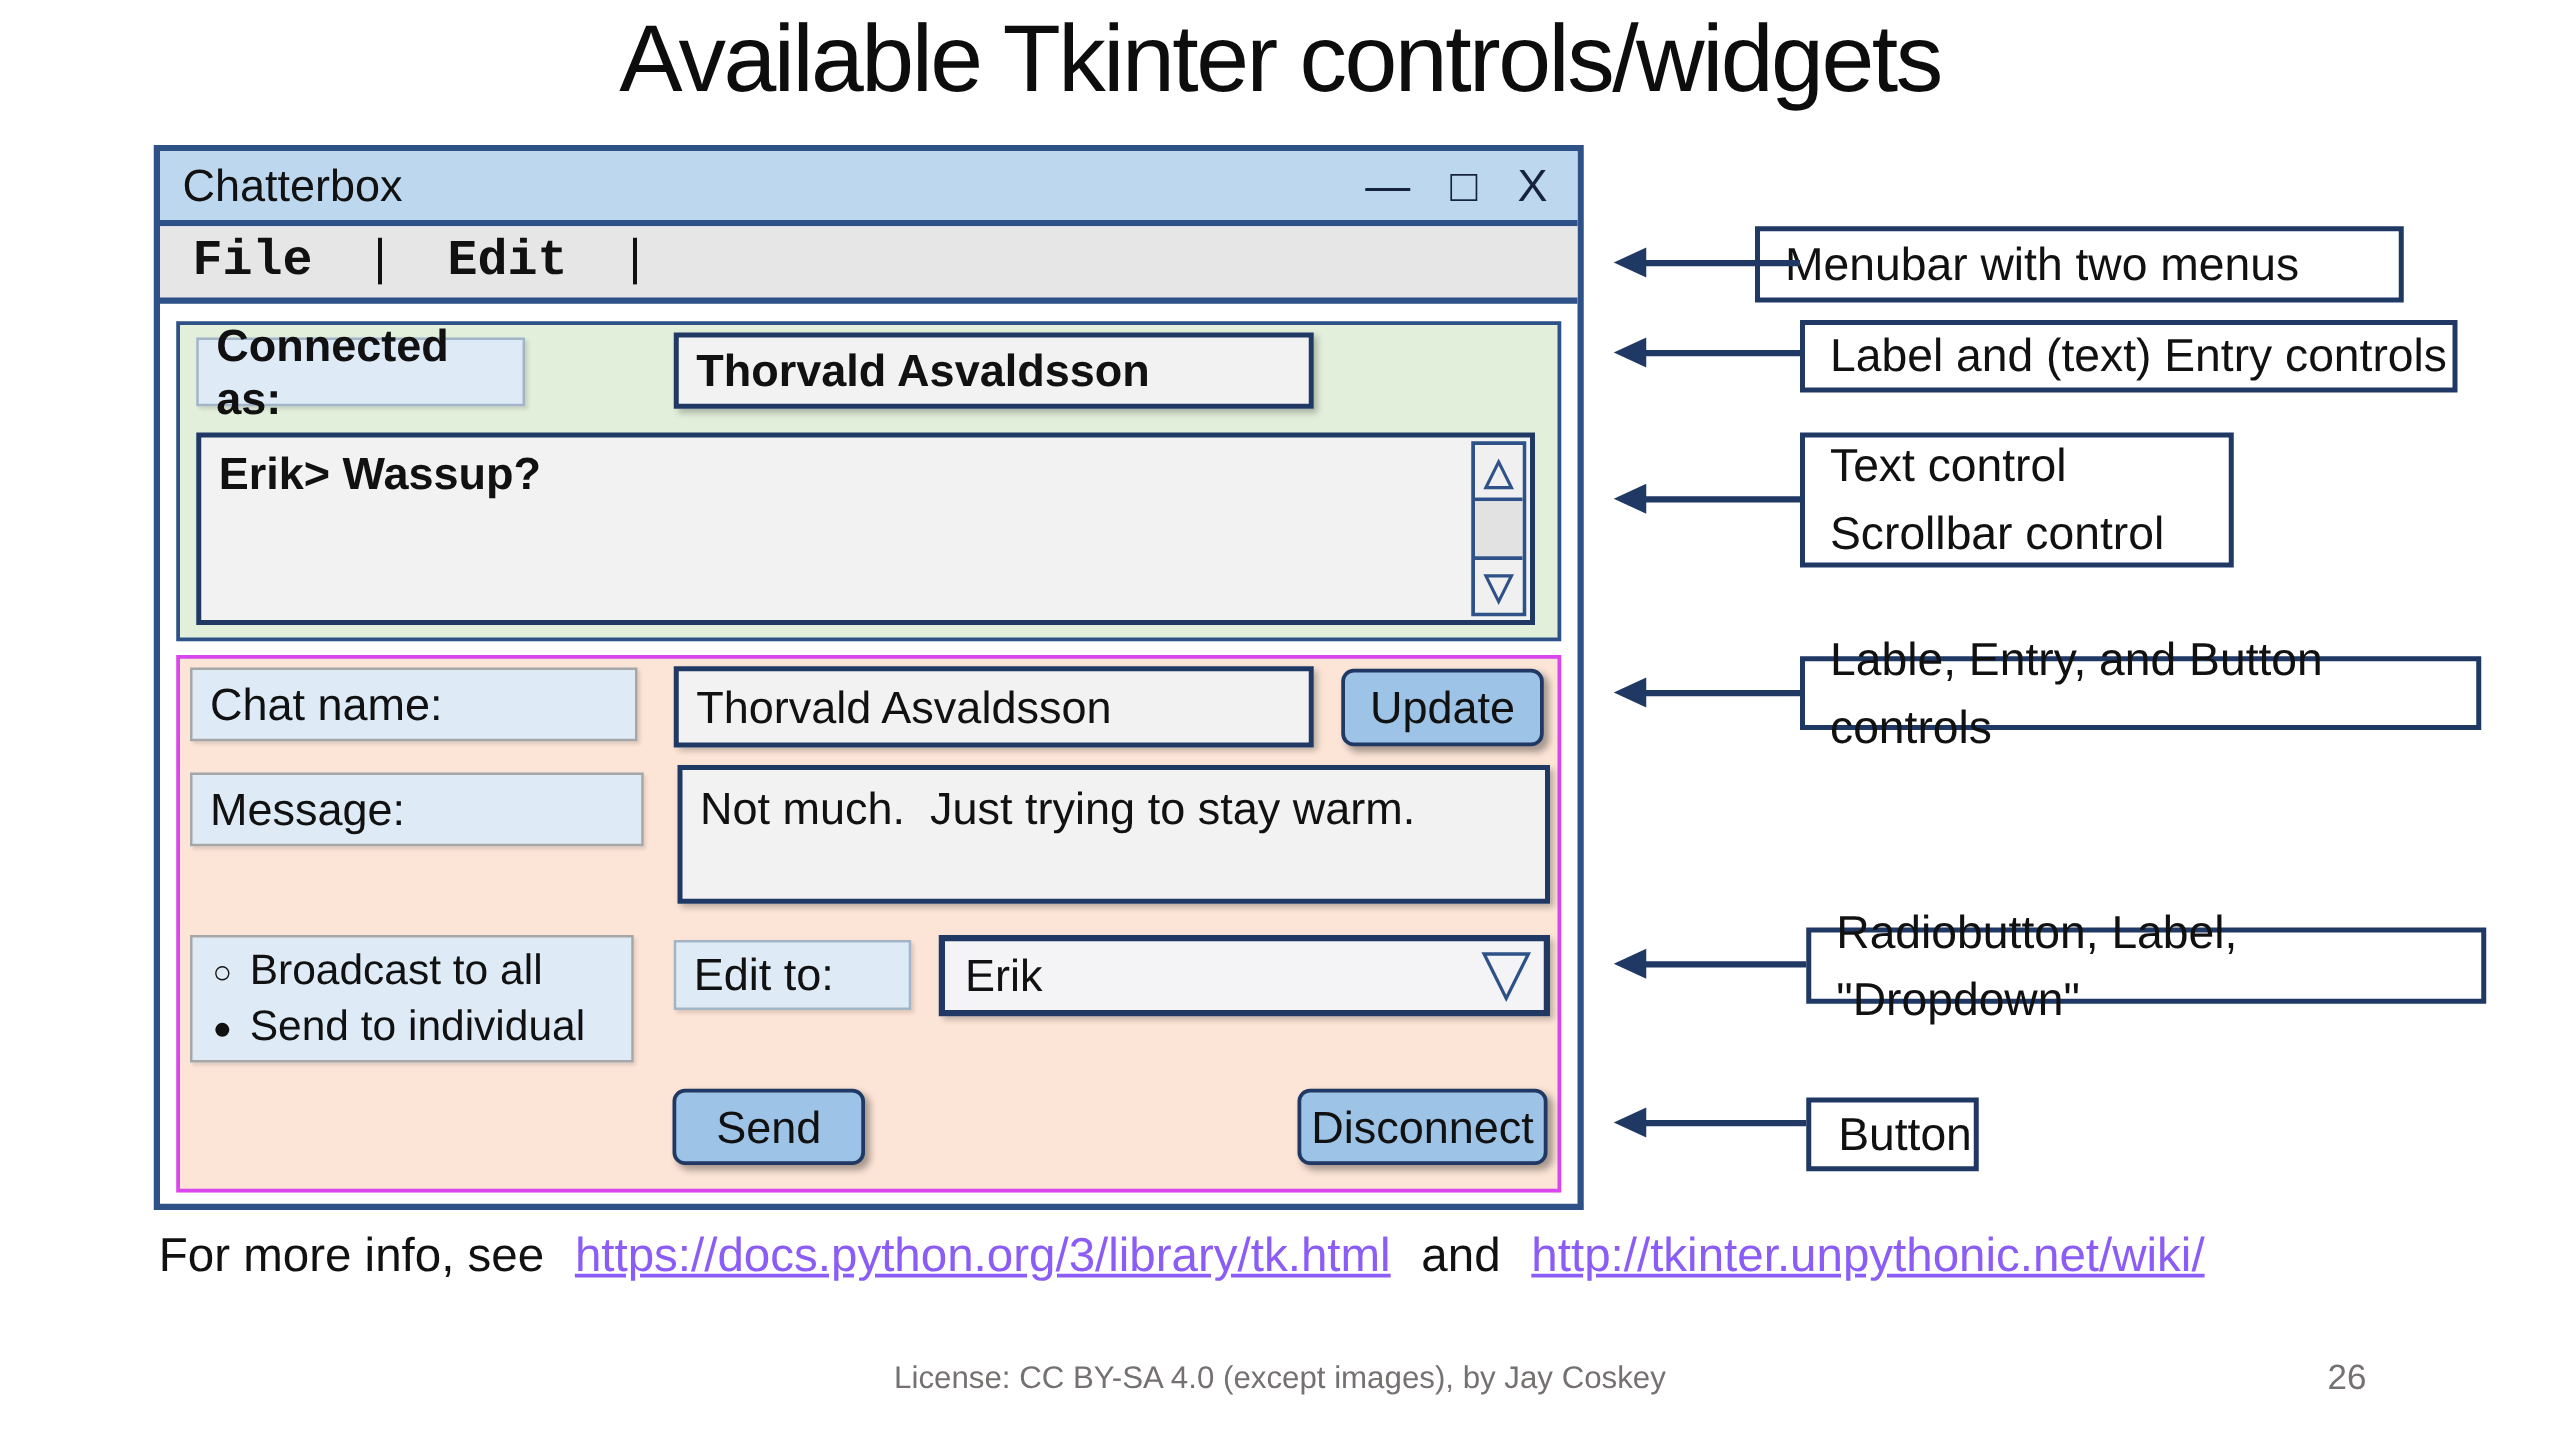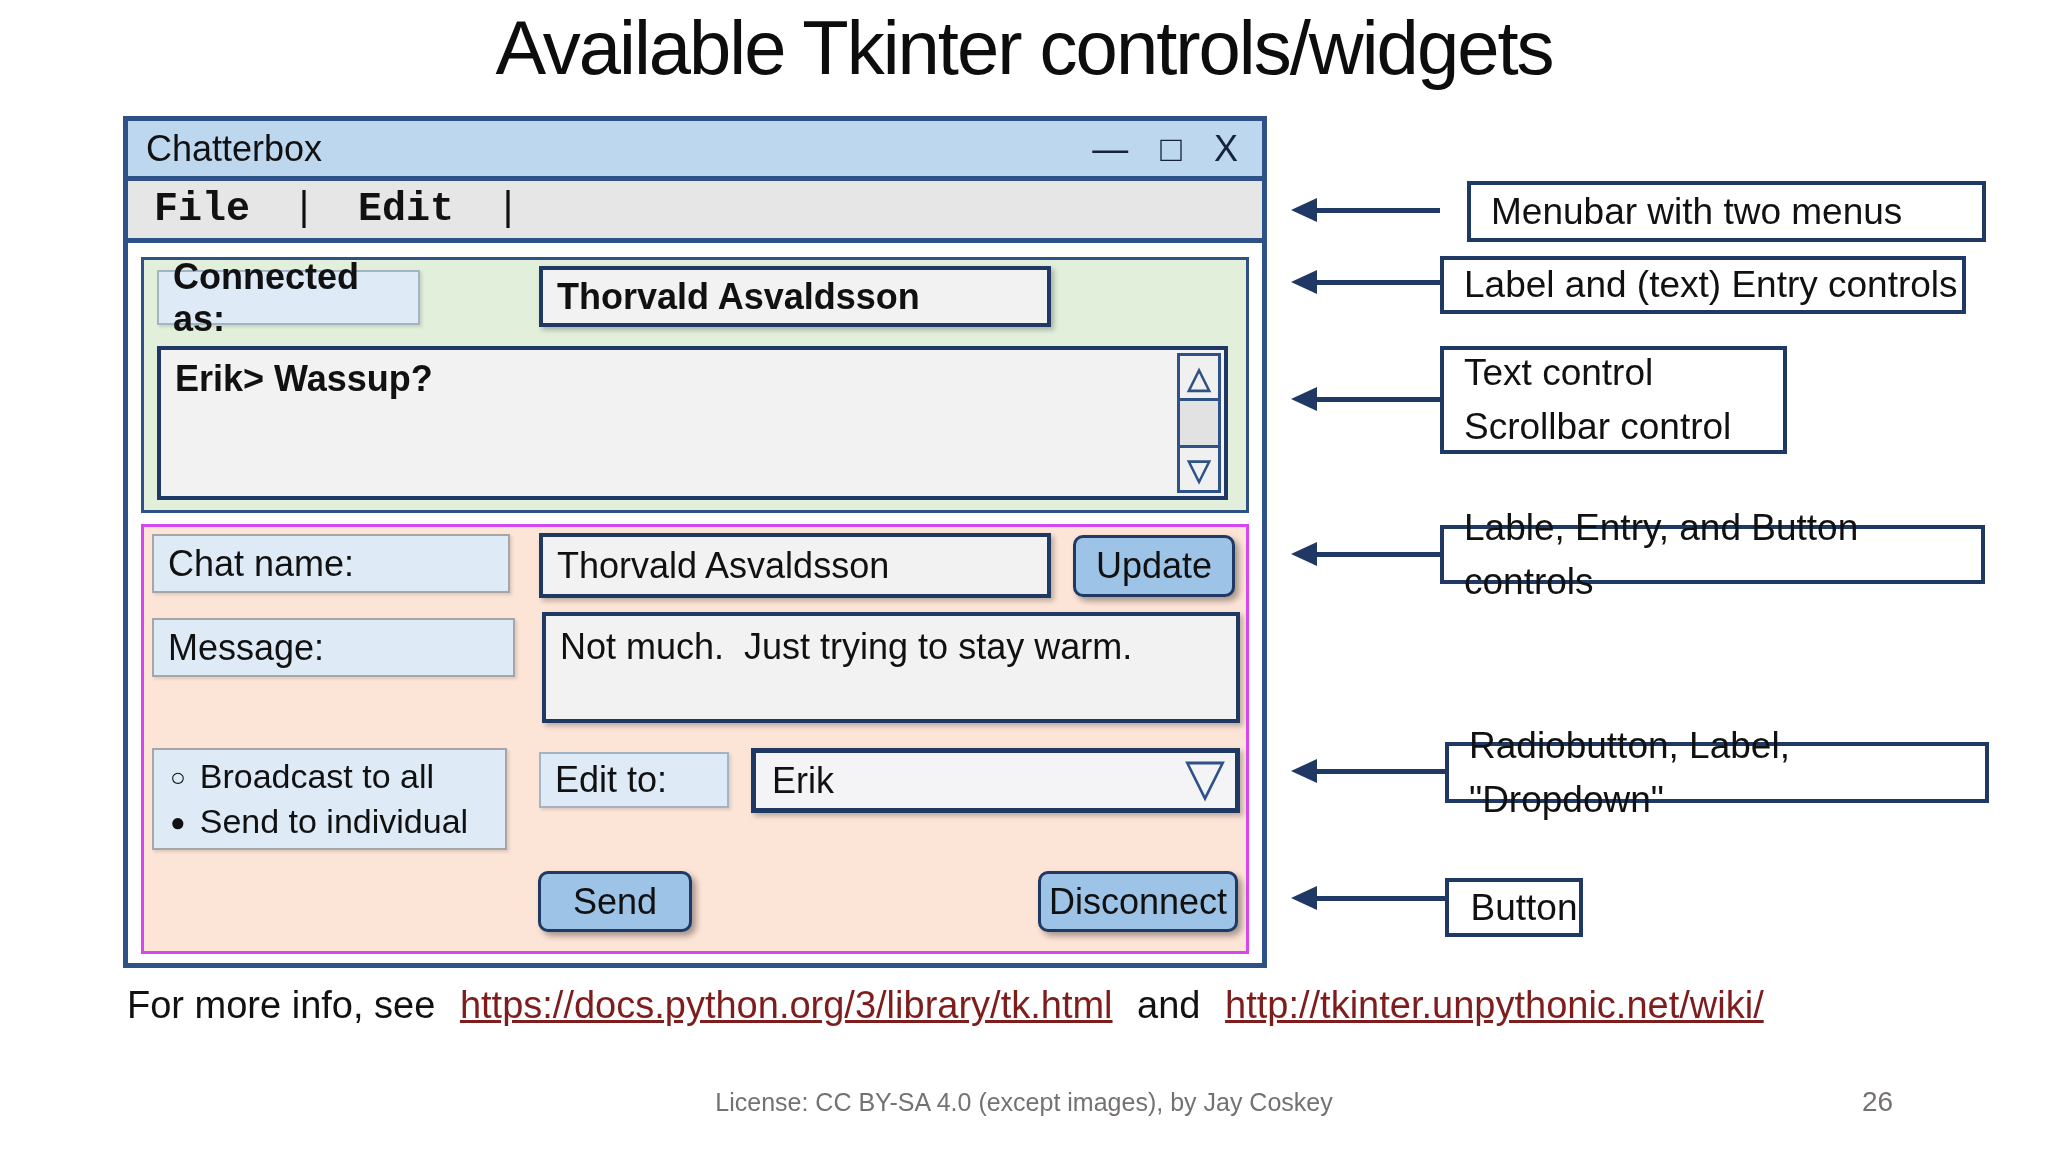--- a/index.html
+++ b/index.html
@@ -72,21 +72,21 @@
   .note{position:absolute;background:#ffffff;border:4px solid #1f3864;box-sizing:border-box;
         font-size:37px;display:flex;flex-direction:column;justify-content:center;
         padding-left:20px;line-height:1.45;}
   .arrow{position:absolute;height:5px;background:#1f3864;}
   .arrow::before{content:"";position:absolute;left:-25px;top:-10px;width:0;height:0;
                  border-top:12px solid transparent;border-bottom:12px solid transparent;
                  border-right:26px solid #1f3864;}
 
   
   .info-line{position:absolute;left:127px;font-size:38px;}
-  .info-line a{color:#7f1d1d;text-decoration:underline;}
+  .info-line a{color:#8b5cf6;text-decoration:underline;}
   .sp{display:inline-block;width:14px;}
   .license{position:absolute;left:0;top:1088px;width:100%;text-align:center;
            font-size:25px;color:#767171;}
   .page-num{position:absolute;left:1862px;top:1086px;font-size:28px;color:#767171;}
 </style>
 </head>
 <body>
 
 <div class="canvas">
 
@@ -150,21 +150,21 @@
           <span class="dropdown-arrow">▽</span>
         </div>
 
         <div class="ui-button" style="left:394px;top:344px;width:154px;height:61px;">Send</div>
         <div class="ui-button" style="left:894px;top:344px;width:200px;height:61px;">Disconnect</div>
       </div>
 
     </div>
   </div>
 
-  <div class="note" style="left:1467px;top:181px;width:519px;height:61px;">Menubar with two menus</div>
+  <div class="note" style="left:1404px;top:181px;width:519px;height:61px;">Menubar with two menus</div>
   <div class="note" style="left:1440px;top:256px;width:526px;height:58px;">Label and (text) Entry controls</div>
   <div class="note" style="left:1440px;top:346px;width:347px;height:108px;">
     <div>Text control</div>
     <div>Scrollbar control</div>
   </div>
   <div class="note" style="left:1440px;top:525px;width:545px;height:59px;">Lable, Entry, and Button controls</div>
   <div class="note" style="left:1445px;top:742px;width:544px;height:61px;">Radiobutton, Label, "Dropdown"</div>
   <div class="note" style="left:1445px;top:878px;width:138px;height:59px;text-align:center;">Button</div>
 
   <div class="arrow" style="left:1316px;top:208px;width:124px;"></div>

